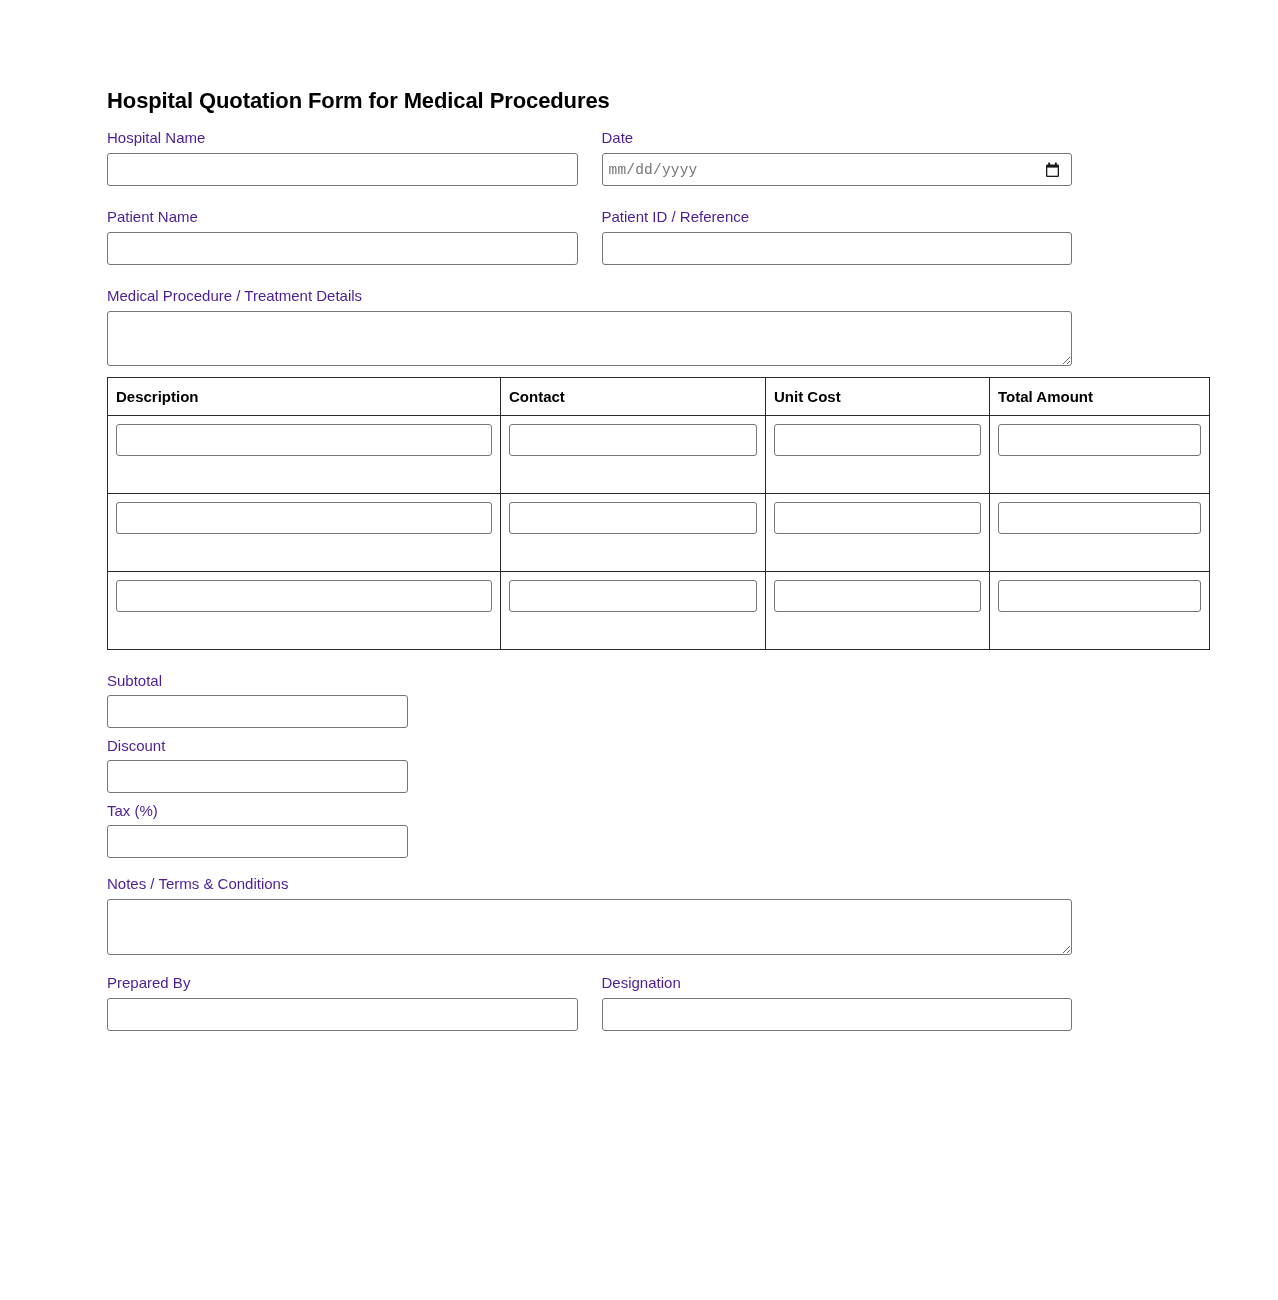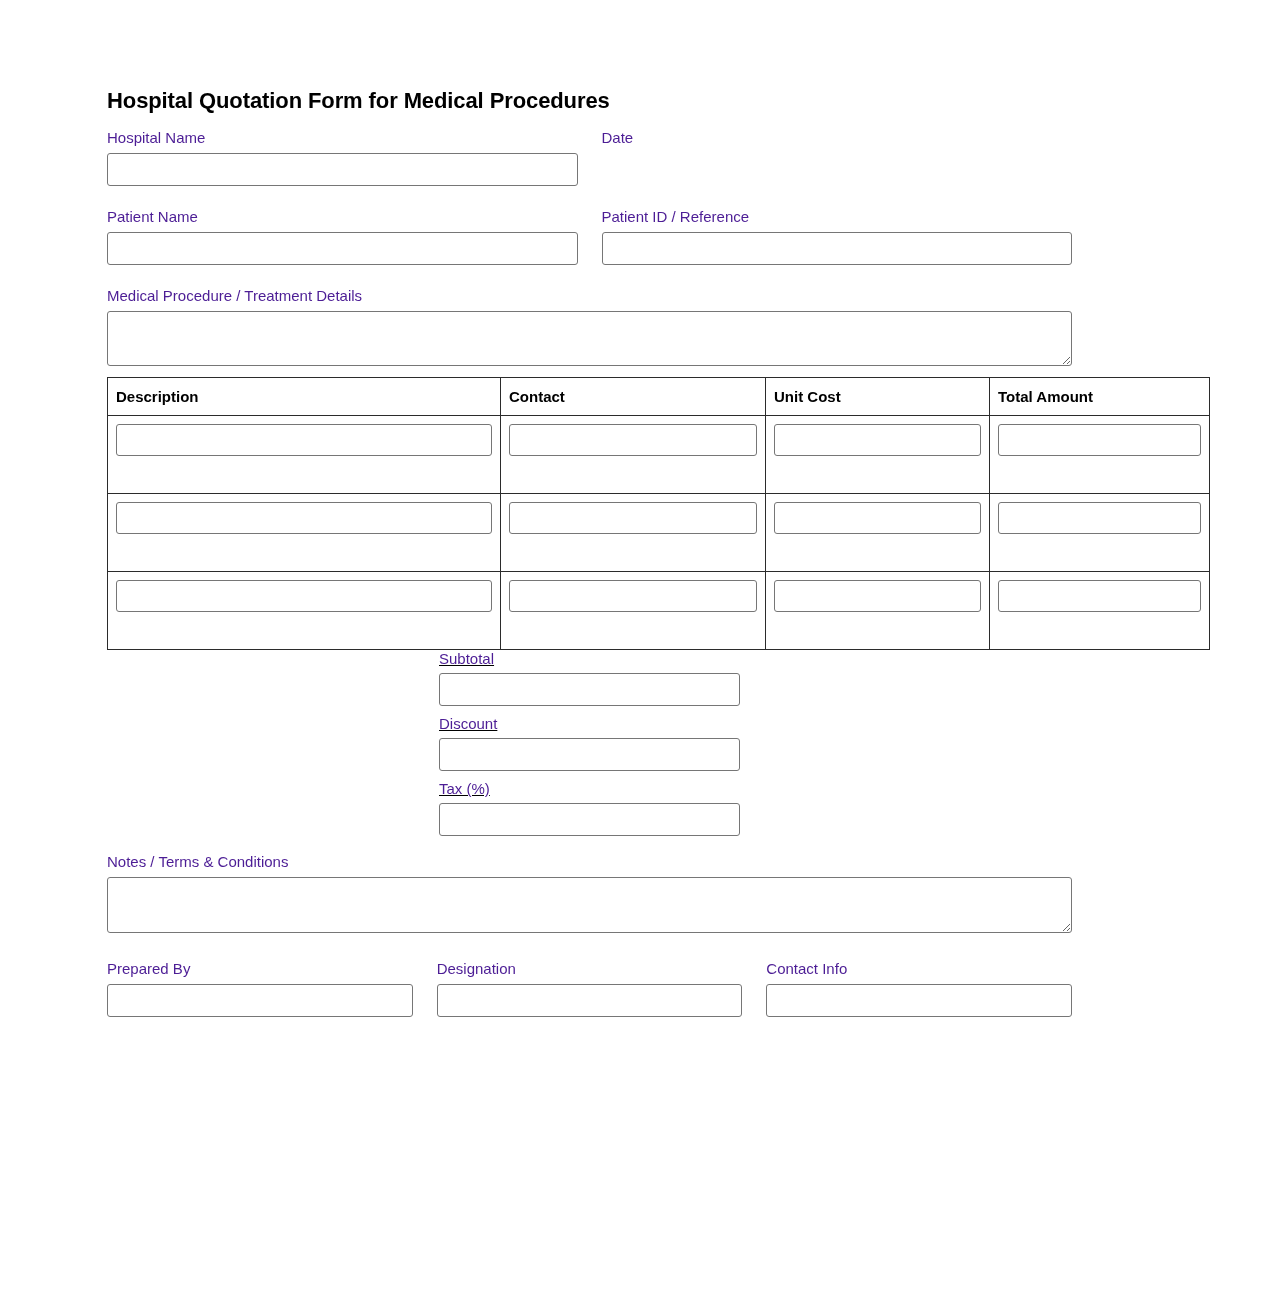--- a/index.html
+++ b/index.html
@@ -133,54 +133,63 @@
     height: 32px;
   }
   .col-desc  { width: 384px; }
   .col-qty   { width: 256px; }
   .col-unit  { width: 215px; }
   .col-total { width: 211px; }
 
   
   .totals-area {
     display: flex;
-    justify-content: center;
-    text-decoration: underline;
+    justify-content: flex-start;
+    margin-top: 22px;
   }
   .totals-box { width: 301px; }
   .totals-box .tot-row { margin-bottom: 9px; }
   .totals-box .tot-row:last-child { margin-bottom: 0; }
   .totals-box .field-label { margin-bottom: 5px; }
 
   
   .notes-block { margin-top: 17px; }
   .notes-block .ta { height: 56px; }
 
   
   .row3 {
     display: flex;
     gap: 24px;
-    margin-top: 27px;
+    margin-top: 19px;
   }
   .row3 > .col { flex: 1 1 0; min-width: 0; }
 </style>
 </head>
 <body>
 
 <div class="page">
 
   <h1 class="form-title">Hospital Quotation Form for Medical Procedures</h1>
 
   <div class="row2">
     <div class="col">
       <label class="field-label">Hospital Name</label>
       <input class="txt-input" type="text" placeholder="" style="">
     </div>
     <div class="col">
       <label class="field-label">Date</label>
+      <div class="date-wrap">
+        <input class="txt-input date-input" type="text" placeholder="mm/dd/yyyy" style="">
+        <svg class="cal-icon" viewBox="0 0 15 16">
+          <rect x="3.2" y="0.4" width="1.9" height="2.6" rx="0.5" fill="#1a1a1a"></rect>
+          <rect x="9.9" y="0.4" width="1.9" height="2.6" rx="0.5" fill="#1a1a1a"></rect>
+          <rect x="1" y="2.6" width="13" height="12.4" rx="1.2" fill="#1a1a1a"></rect>
+          <rect x="2.3" y="5.6" width="10.4" height="8.1" fill="#ffffff"></rect>
+        </svg>
+      </div>
     </div>
   </div>
 
   <div class="row2">
     <div class="col">
       <label class="field-label">Patient Name</label>
       <input class="txt-input" type="text" placeholder="" style="">
     </div>
     <div class="col">
       <label class="field-label">Patient ID / Reference</label>
@@ -272,19 +281,15 @@
 
   <div class="row3">
     <div class="col">
       <label class="field-label">Prepared By</label>
       <input class="txt-input" type="text" style="">
     </div>
     <div class="col">
       <label class="field-label">Designation</label>
       <input class="txt-input" type="text" style="">
     </div>
-    <div class="col">
-      <label class="field-label">Contact Info</label>
-      <input class="txt-input" type="text" style="">
-    </div>
   </div>
 
 </div>
 
 </body></html>

